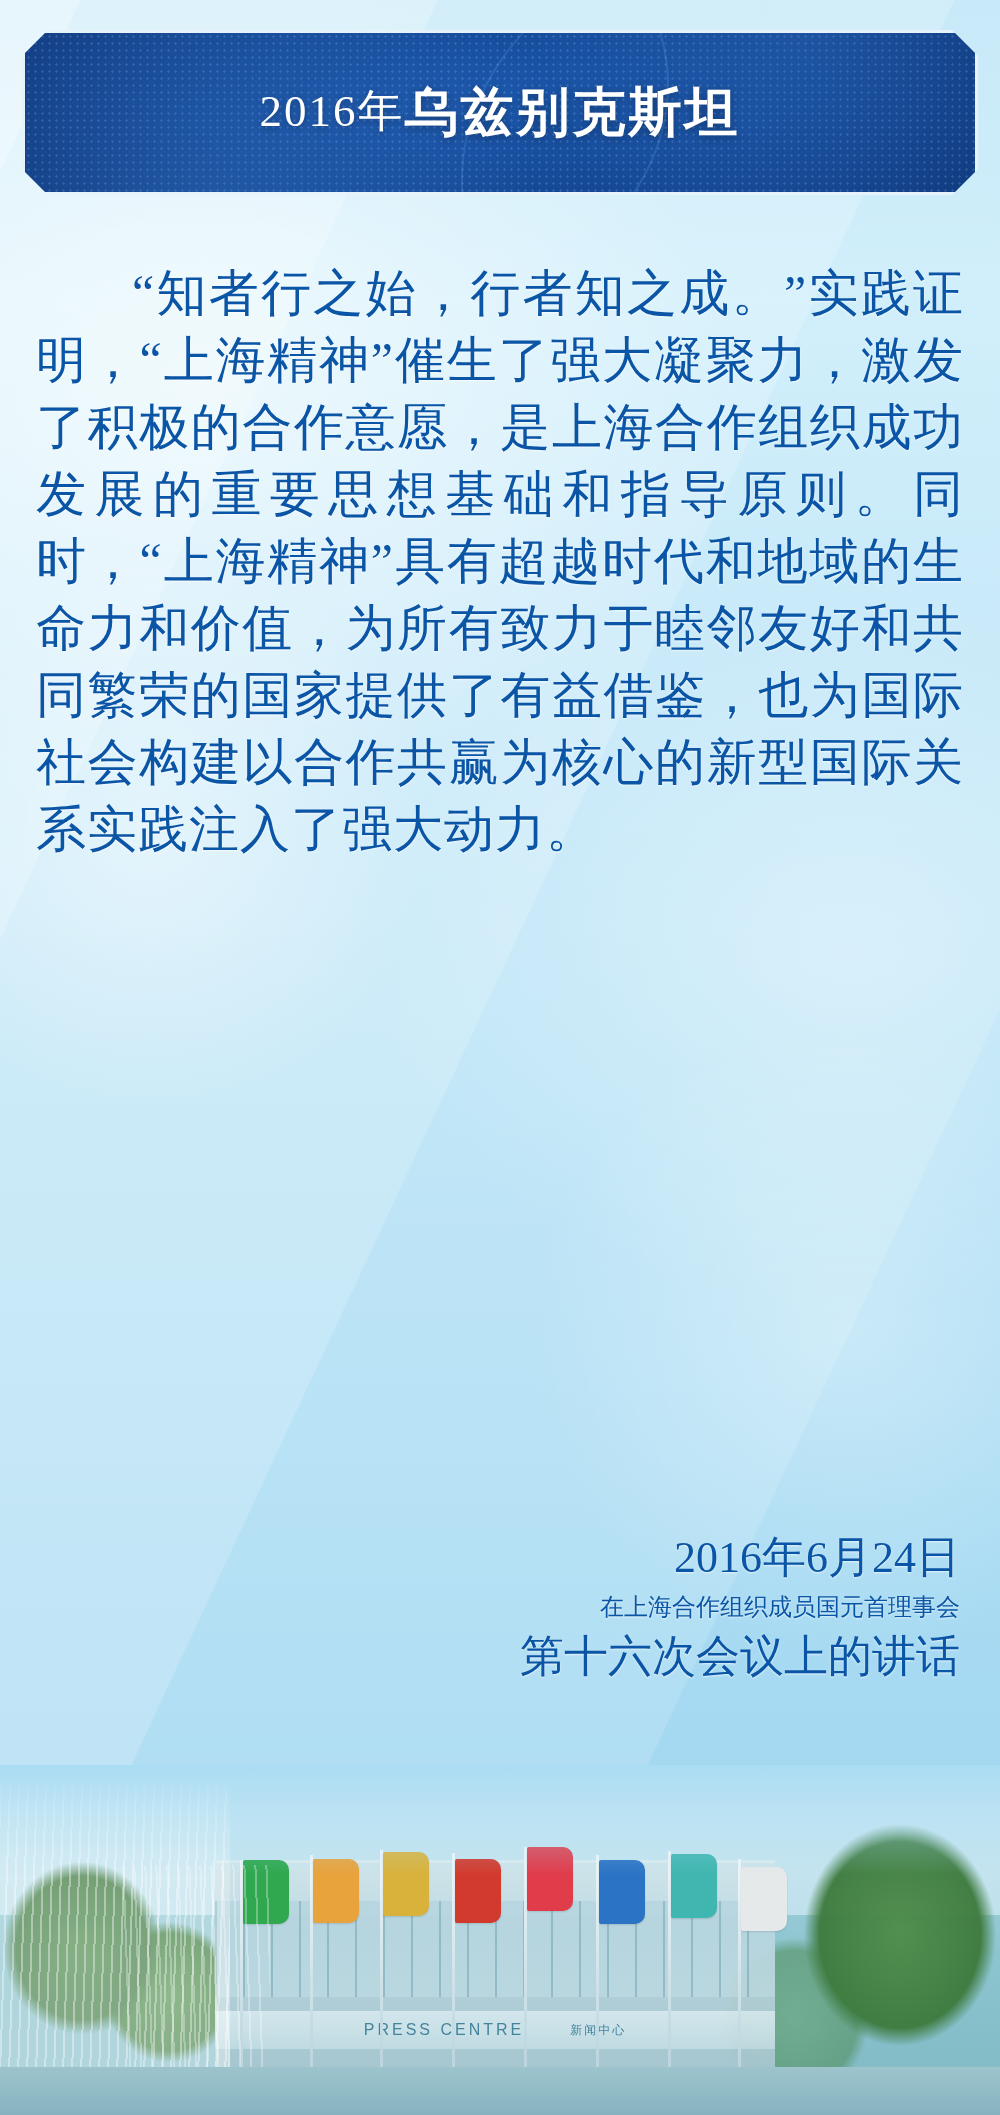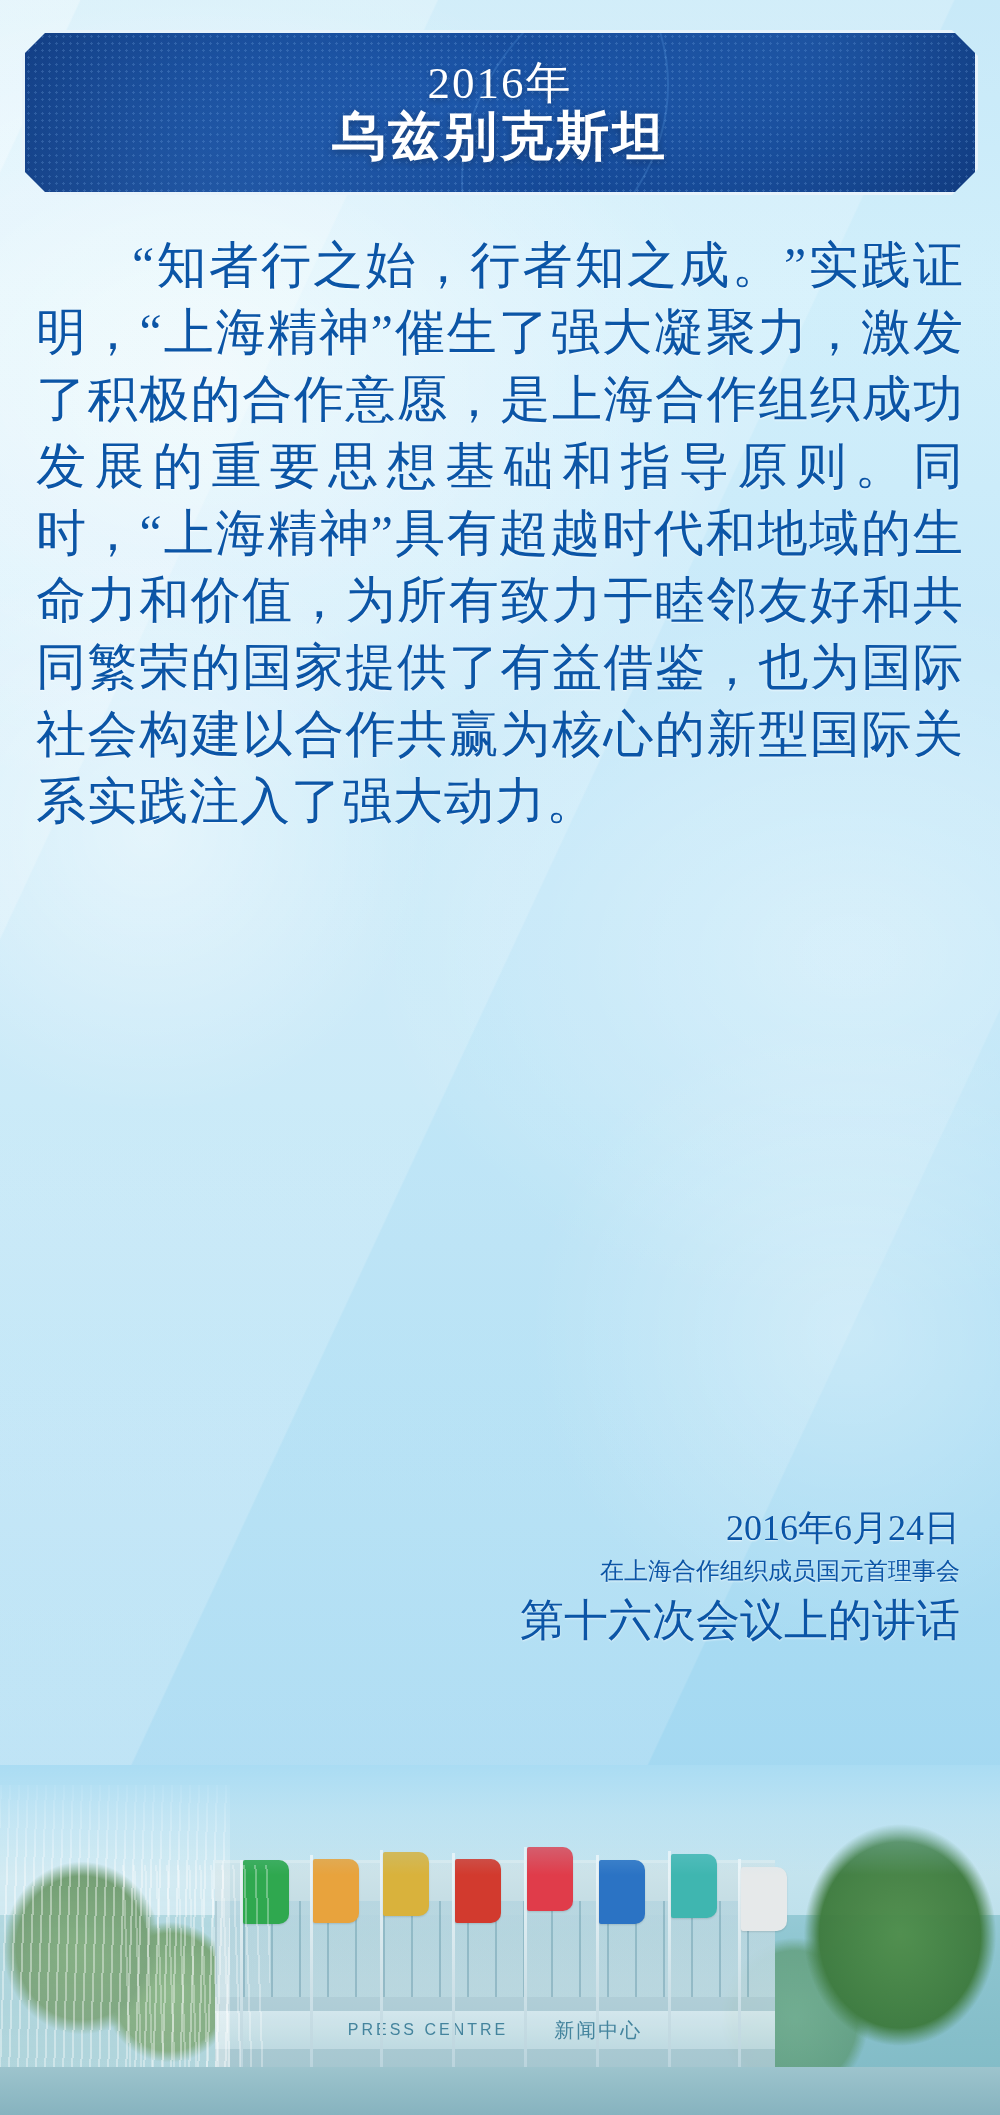--- a/index.html
+++ b/index.html
@@ -92,21 +92,21 @@
     border-radius: 50%;
     border: 2px solid rgba(120,190,255,0.17);
     background: radial-gradient(circle at 50% 20%, rgba(60,130,215,0.30), rgba(0,0,0,0) 60%);
   }
   .banner-inner {
     position: relative;
     z-index: 3;
     width: 100%;
     height: 100%;
     display: flex;
-    flex-direction: column;
+    flex-direction: row;
     align-items: center;
     justify-content: center;
   }
   .banner-year {
     color: #ffffff;
     font-family: "Liberation Serif", serif;
     font-size: 45px;
     letter-spacing: 2px;
     line-height: 1.05;
     margin-bottom: 2px;
@@ -119,21 +119,21 @@
     font-size: 53px;
     letter-spacing: 3px;
     line-height: 1.05;
     text-shadow: 0 2px 8px rgba(0,0,0,0.28);
   }
 
   
   .quote {
     position: absolute;
     left: 36px;
-    top: 232px;
+    top: 260px;
     width: 928px;
     color: #0b55a6;
     font-family: "Liberation Serif", serif;
     font-size: 50px;
     line-height: 1.34;
     letter-spacing: 1px;
     text-align: justify;
     text-justify: inter-character;
     text-shadow: 0 1px 2px rgba(255,255,255,0.7);
   }
@@ -150,23 +150,23 @@
     font-family: "Liberation Serif", serif;
     text-shadow: 0 1px 2px rgba(255,255,255,0.65);
   }
   .attrib-name {
     font-size: 52px;
     line-height: 1.2;
     letter-spacing: 2px;
     white-space: nowrap;
   }
   .attrib-date {
-    font-size: 36px;
+    font-size: 44px;
     line-height: 1.45;
-    margin-top: 2px;
+    margin-top: 26px;
   }
   .attrib-line1 {
     font-size: 24px;
     line-height: 1.45;
   }
   .attrib-line2 {
     font-size: 44px;
     line-height: 1.45;
   }
 
@@ -239,21 +239,21 @@
   }
   .press-text {
     color: #3f7f9a;
     font-family: "Liberation Sans", sans-serif;
     font-size: 16px;
     letter-spacing: 3px;
   }
   .press-cn {
     color: #3f7f9a;
     font-family: Liberation Serif, serif;
-    font-size: 20px;
+    font-size: 12px;
     letter-spacing: 2px;
     margin-left: 32px;
   }
   .poles {
     position: absolute;
     left: 230px;
     top: 10px;
     width: 540px;
     height: 300px;
   }

